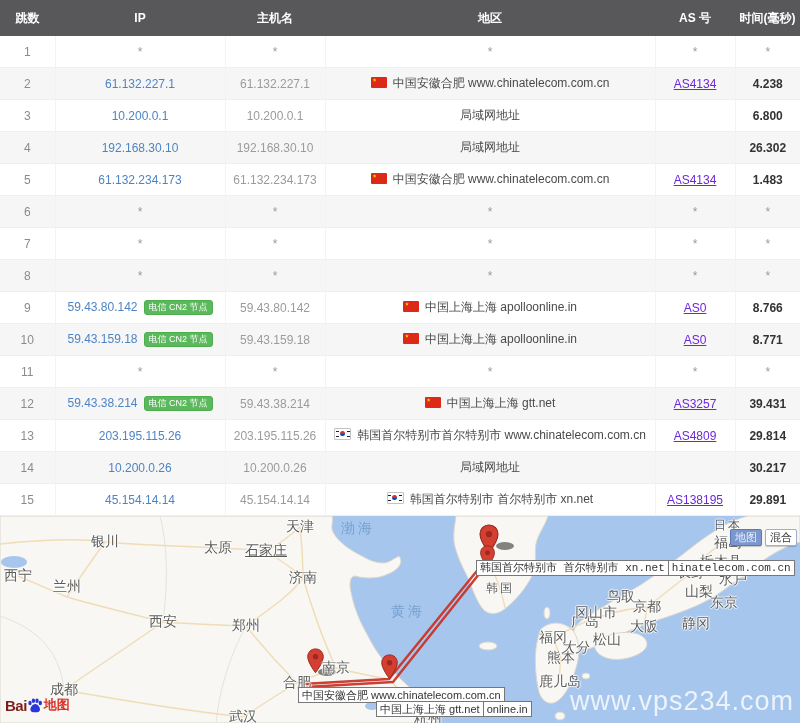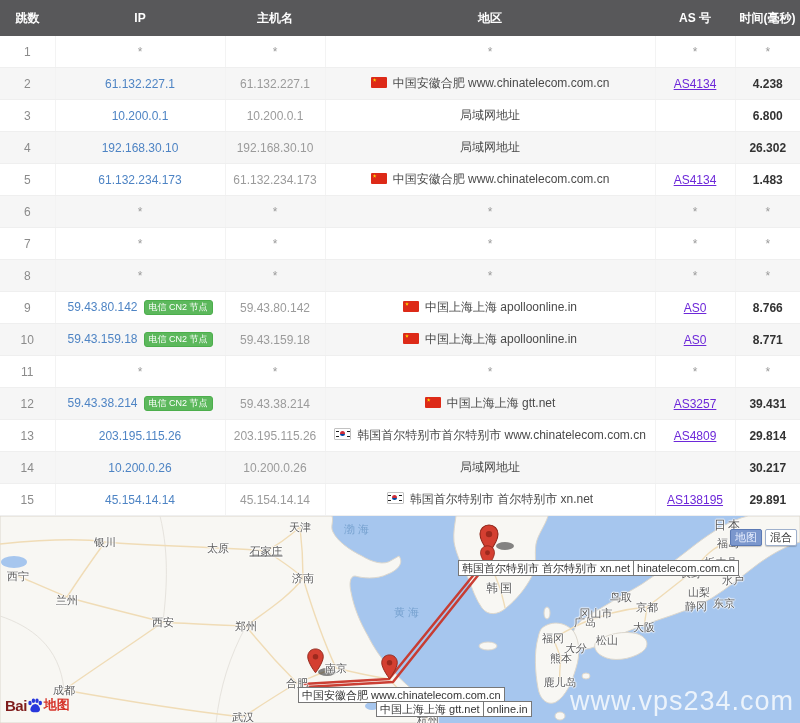--- a/index.html
+++ b/index.html
@@ -36,21 +36,21 @@
   .flag.kr{background:#fff;border:1px solid #c2c2c2;width:15px;height:10px;}
   .flag.kr i{position:absolute;left:4.5px;top:2px;width:5px;height:5px;border-radius:50%;
     background:linear-gradient(to bottom,#cd2e3a 50%,#0047a0 50%);}
   .flag.kr b{position:absolute;width:3px;height:1px;background:#222;}
   .flag.kr b.t1{left:0.5px;top:2px;} .flag.kr b.t2{right:0.5px;top:2px;}
   .flag.kr b.t3{left:0.5px;bottom:2px;} .flag.kr b.t4{right:0.5px;bottom:2px;}
 
   
   #map{position:relative;width:800px;height:207px;overflow:hidden;background:#a6c6ee;cursor:grab;}
   #map svg.base{position:absolute;left:0;top:0;}
-  .map-label{position:absolute;transform:translate(-50%,-50%);font-size:11px;color:#5c5c5c;
+  .map-label{position:absolute;transform:translate(-50%,-50%);font-size:14px;color:#5c5c5c;
     text-shadow:1px 0 1px #fff,-1px 0 1px #fff,0 1px 1px #fff,0 -1px 1px #fff;white-space:nowrap;pointer-events:none;}
   .map-label.sea{color:#76a1cf;text-shadow:none;letter-spacing:3px;}
   .map-label.country{font-size:12px;color:#595959;letter-spacing:2px;}
   .shadow{position:absolute;width:18px;height:8px;border-radius:50%;background:rgba(35,35,35,.55);}
   .marker{position:absolute;}
   .tipgroup{position:absolute;white-space:nowrap;font-size:11px;}
   .tooltip-part{display:inline-block;background:#fff;border:1px solid #777;color:#333;
     line-height:14px;padding:0 3px;margin-left:-1px;vertical-align:top;}
   .map-type-controls{position:absolute;right:3px;top:13px;display:flex;}
   .mapbtn{font-size:11px;line-height:15px;padding:0 4px;border:1px solid #9fb0cc;background:#fff;
@@ -286,49 +286,49 @@
     <path d="M10,1 C5,1 1.5,4.8 1.5,9.5 C1.5,16 10,27 10,27 C10,27 18.5,16 18.5,9.5 C18.5,4.8 15,1 10,1 Z" fill="#d43f31" stroke="#8e2418" stroke-width="1"></path>
     <circle cx="10" cy="9.5" r="3" fill="#7e1d12" opacity="0.65"></circle>
         </svg></div>
       <div class="map-label city" style="left: 300px; top: 11px;">天津</div>
       <div class="map-label sea" style="left: 358px; top: 13px;">渤海</div>
       <div class="map-label city" style="left: 105px; top: 26px;">银川</div>
       <div class="map-label city" style="left: 218px; top: 32px;">太原</div>
       <div class="map-label city" style="left: 266px; top: 35px; text-decoration: underline;">石家庄</div>
       <div class="map-label city" style="left: 18px; top: 60px;">西宁</div>
       <div class="map-label city" style="left: 303px; top: 62px;">济南</div>
-      <div class="map-label city" style="left: 67px; top: 84px;">兰州</div>
+      <div class="map-label city" style="left: 67px; top: 71px;">兰州</div>
       <div class="map-label city" style="left: 163px; top: 106px;">西安</div>
       <div class="map-label city" style="left: 246px; top: 110px;">郑州</div>
       <div class="map-label sea" style="left: 408px; top: 96px;">黄海</div>
       <div class="map-label country" style="left: 500px; top: 72px;">韩国</div>
       <div class="map-label country" style="left: 728px; top: 9px;">日本</div>
       <div class="map-label city" style="left: 64px; top: 174px;">成都</div>
       <div class="map-label city" style="left: 243px; top: 201px;">武汉</div>
       <div class="map-label city" style="left: 297px; top: 167px;">合肥</div>
       <div class="map-label city" style="left: 336px; top: 152px;">南京</div>
       <div class="map-label city" style="left: 428px; top: 204px;">杭州</div>
       <div class="map-label city" style="left: 553px; top: 122px;">福冈</div>
       <div class="map-label city" style="left: 561px; top: 142px;">熊本</div>
       <div class="map-label city" style="left: 560px; top: 166px;">鹿儿岛</div>
       <div class="map-label city" style="left: 585px; top: 106px;">广岛</div>
       <div class="map-label city" style="left: 596px; top: 97px;">冈山市</div>
       <div class="map-label city" style="left: 607px; top: 124px;">松山</div>
       <div class="map-label city" style="left: 621px; top: 81px;">鸟取</div>
       <div class="map-label city" style="left: 647px; top: 91px;">京都</div>
       <div class="map-label city" style="left: 644px; top: 111px;">大阪</div>
       <div class="map-label city" style="left: 575px; top: 132px; font-style: italic;">大分</div>
-      <div class="map-label city" style="left: 696px; top: 90px; font-family: Liberation Mono, monospace;">静冈</div>
+      <div class="map-label city" style="left: 696px; top: 108px; font-family: Liberation Mono, monospace;">静冈</div>
       <div class="map-label city" style="left: 699px; top: 76px;">山梨</div>
       <div class="map-label city" style="left: 724px; top: 87px;">东京</div>
       <div class="map-label city" style="left: 691px; top: 57px;">长野</div>
       <div class="map-label city" style="left: 733px; top: 64px;">水户</div>
       <div class="map-label city" style="left: 721px; top: 46px;">栃木县</div>
       <div class="map-label city" style="left: 728px; top: 27px;">福岛</div>
-      <div class="tipgroup" style="left: 459px; top: 44px;"><span class="tooltip-part">韩国首尔特别市 首尔特别市 xn.net</span><span class="tooltip-part">hinatelecom.com.cn</span></div>
+      <div class="tipgroup" style="left: 477px; top: 44px; font-family: Liberation Mono, monospace;"><span class="tooltip-part">韩国首尔特别市 首尔特别市 xn.net</span><span class="tooltip-part">hinatelecom.com.cn</span></div>
       <div class="tipgroup" style="left: 299px; top: 171px;"><span class="tooltip-part">中国安徽合肥 www.chinatelecom.com.cn</span></div>
       <div class="tipgroup" style="left: 377px; top: 185px;"><span class="tooltip-part">中国上海上海 gtt.net</span><span class="tooltip-part">online.in</span></div>
     </div>
 
   <div class="map-type-controls">
     <div class="mapbtn active">地图</div>
     <div class="mapbtn">混合</div>
   </div>
 
   <div class="baidu-logo">

